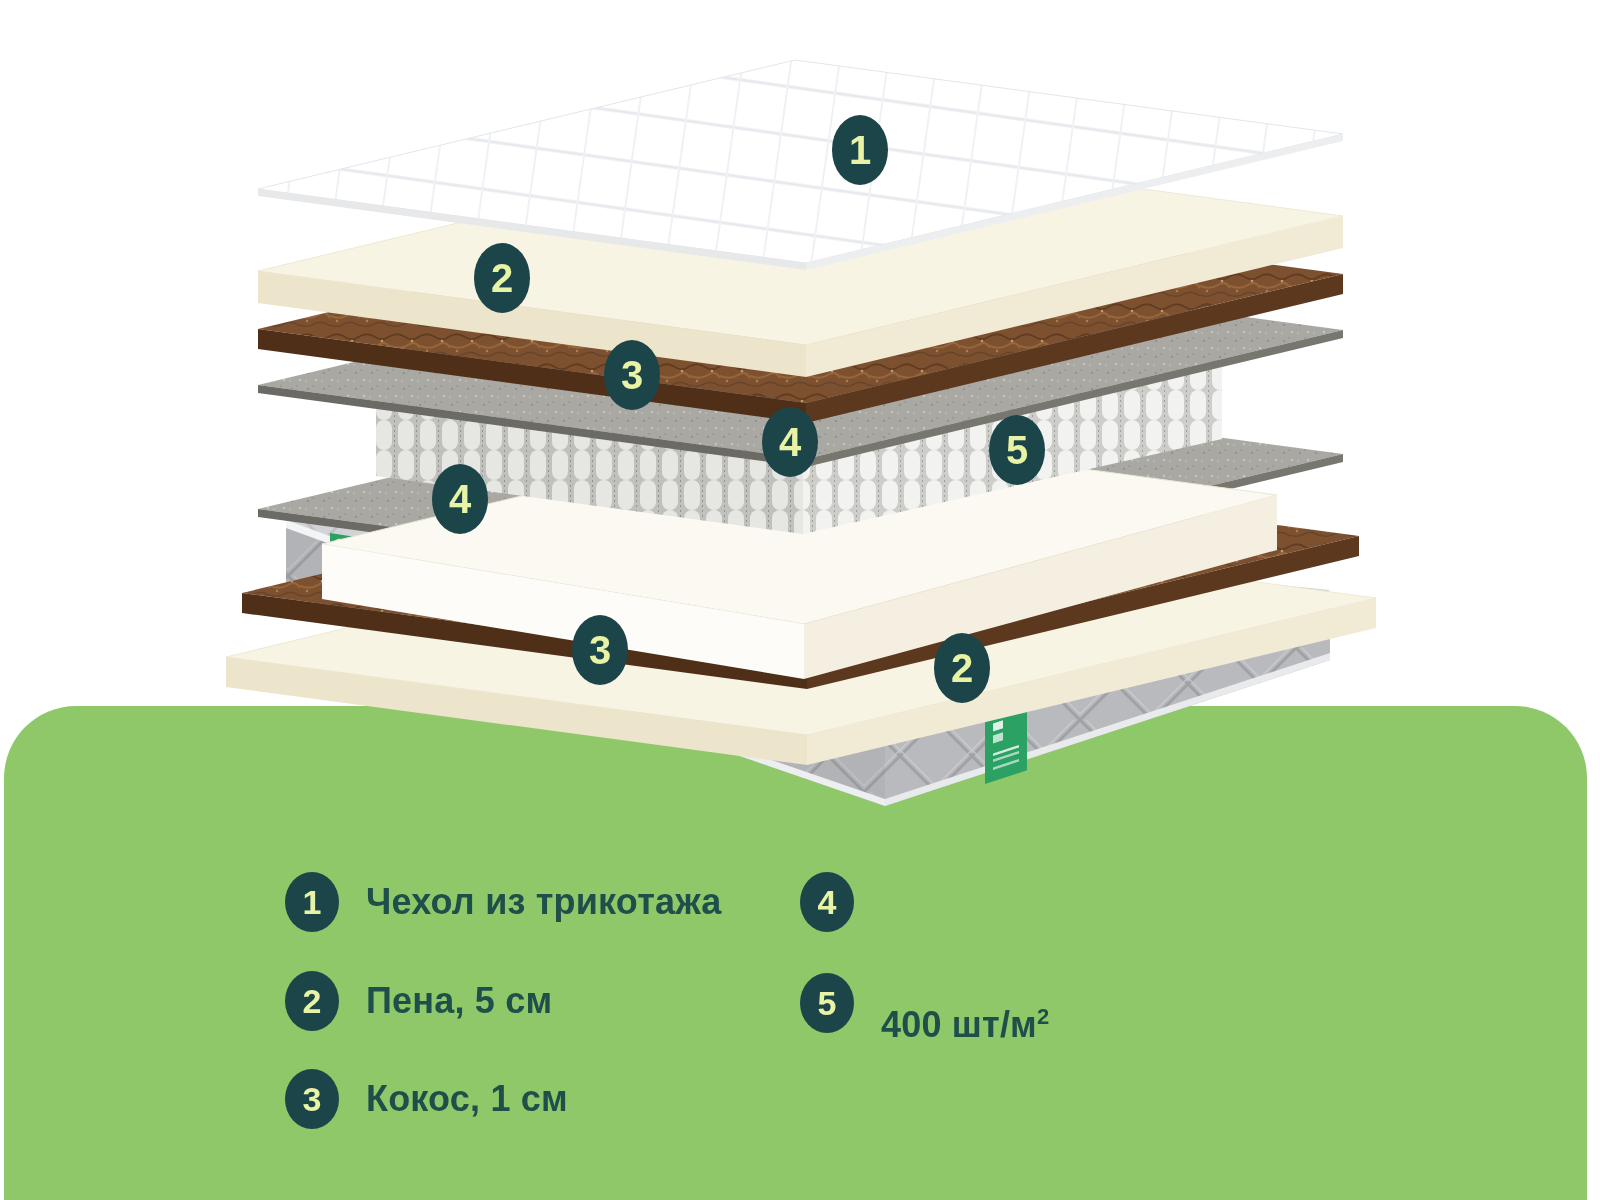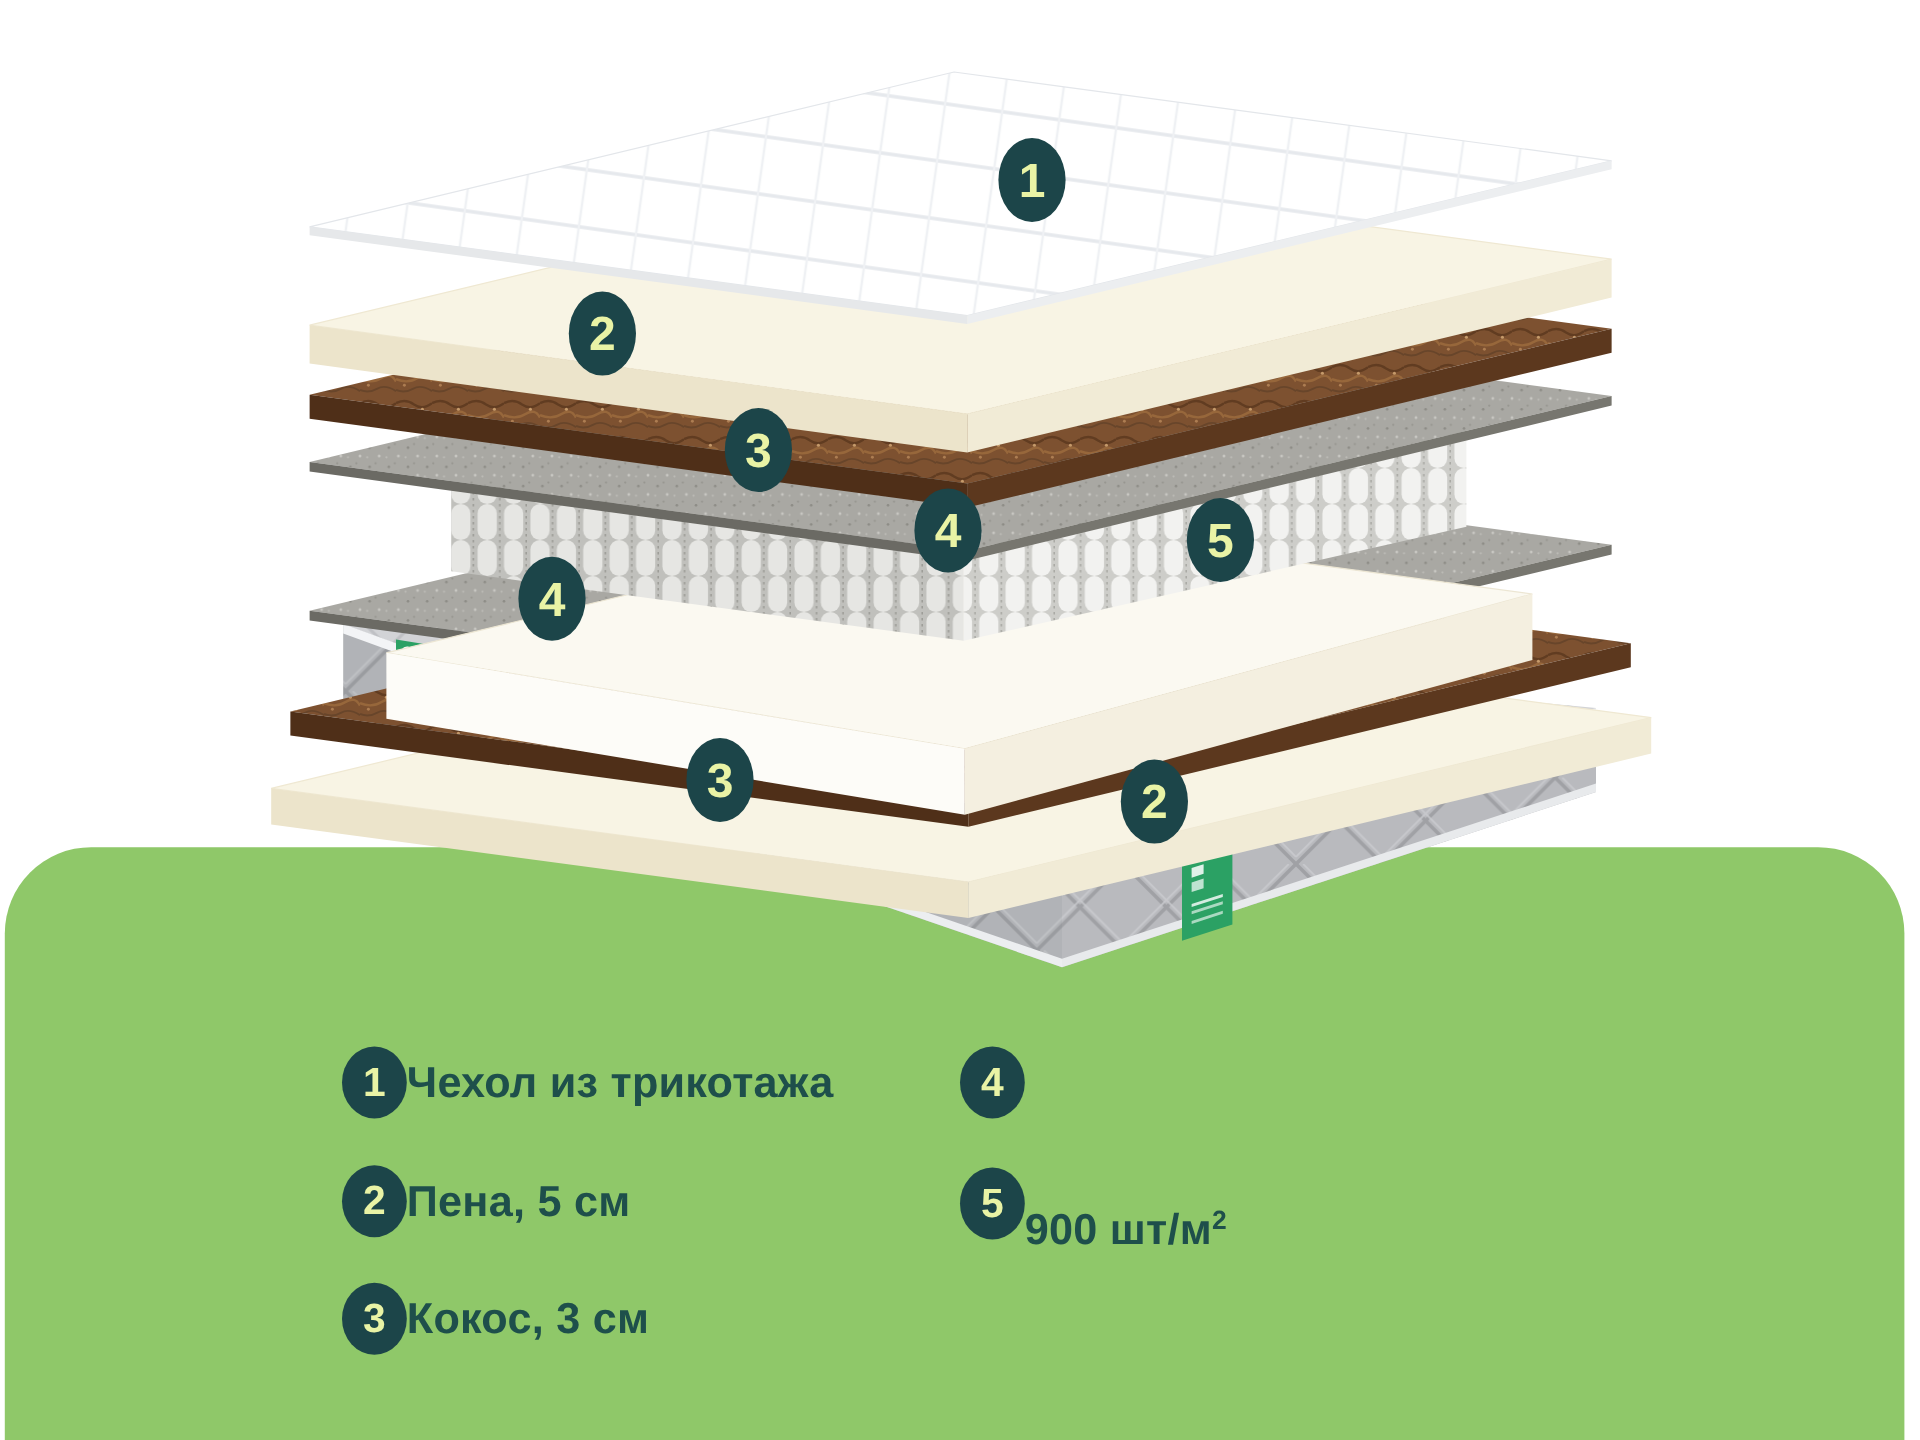--- a/index.html
+++ b/index.html
@@ -45,20 +45,21 @@
   .legend-badge{
     flex:0 0 auto;
     width:54px;height:60px;
     border-radius:50%;
     background:var(--badge-bg);
     color:var(--badge-text);
     display:flex;align-items:center;justify-content:center;
     font-size:34px;font-weight:bold;
   }
   .legend-label{
+    margin-left:27px;
     font-size:36px;
     font-weight:bold;
     color:var(--text);
     line-height:1.2;
     letter-spacing:.2px;
   }
   .legend-label sup{
     font-size:22px;
     vertical-align:super;
     line-height:0;
@@ -239,26 +240,26 @@
   <div class="legend-item" style="left:285px; top:971px;">
     <span class="legend-badge">
         <span>2</span>
       </span>
     <span class="legend-label">Пена, 5 см</span>
   </div>
   <div class="legend-item" style="left:285px; top:1069px;">
     <span class="legend-badge">
         <span>3</span>
       </span>
-    <span class="legend-label">Кокос, 3 см</span>
+    <span class="legend-label">Кокос, 1 см</span>
   </div>
   <div class="legend-item" style="left:800px; top:872px;">
     <span class="legend-badge">
         <span>4</span>
       </span>
   </div>
   <div class="legend-item" style="left:800px; top:960px; height:86px;">
     <span class="legend-badge">
         <span>5</span>
       </span>
-    <span class="legend-label"><br><span>900 шт/м</span><sup>2</sup></span>
+    <span class="legend-label"><br><span>400 шт/м</span><sup>2</sup></span>
   </div>
 </div>
 
 </body></html>

